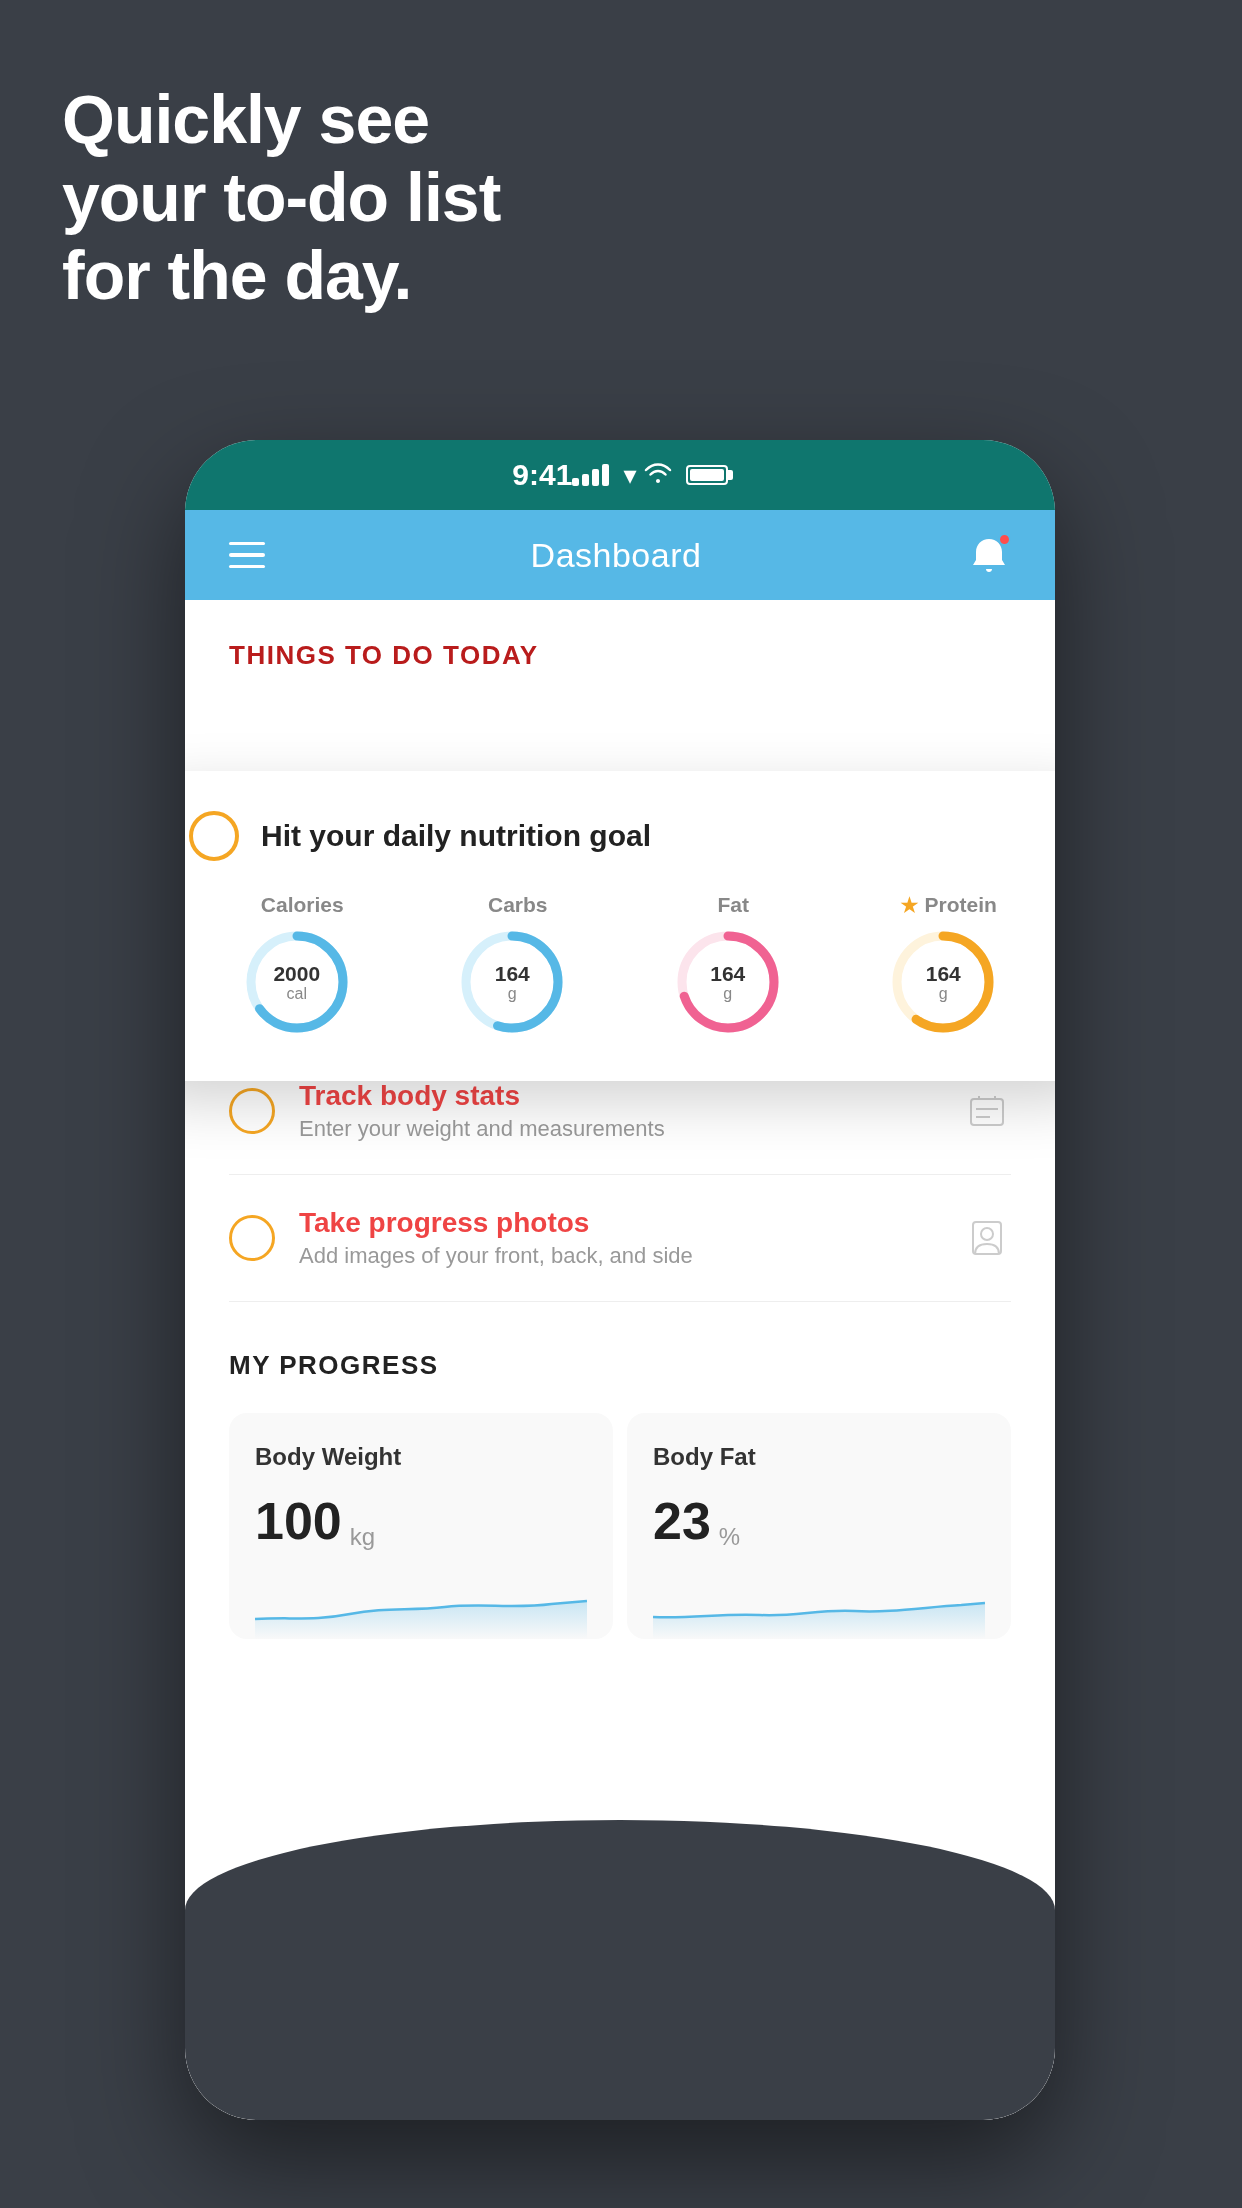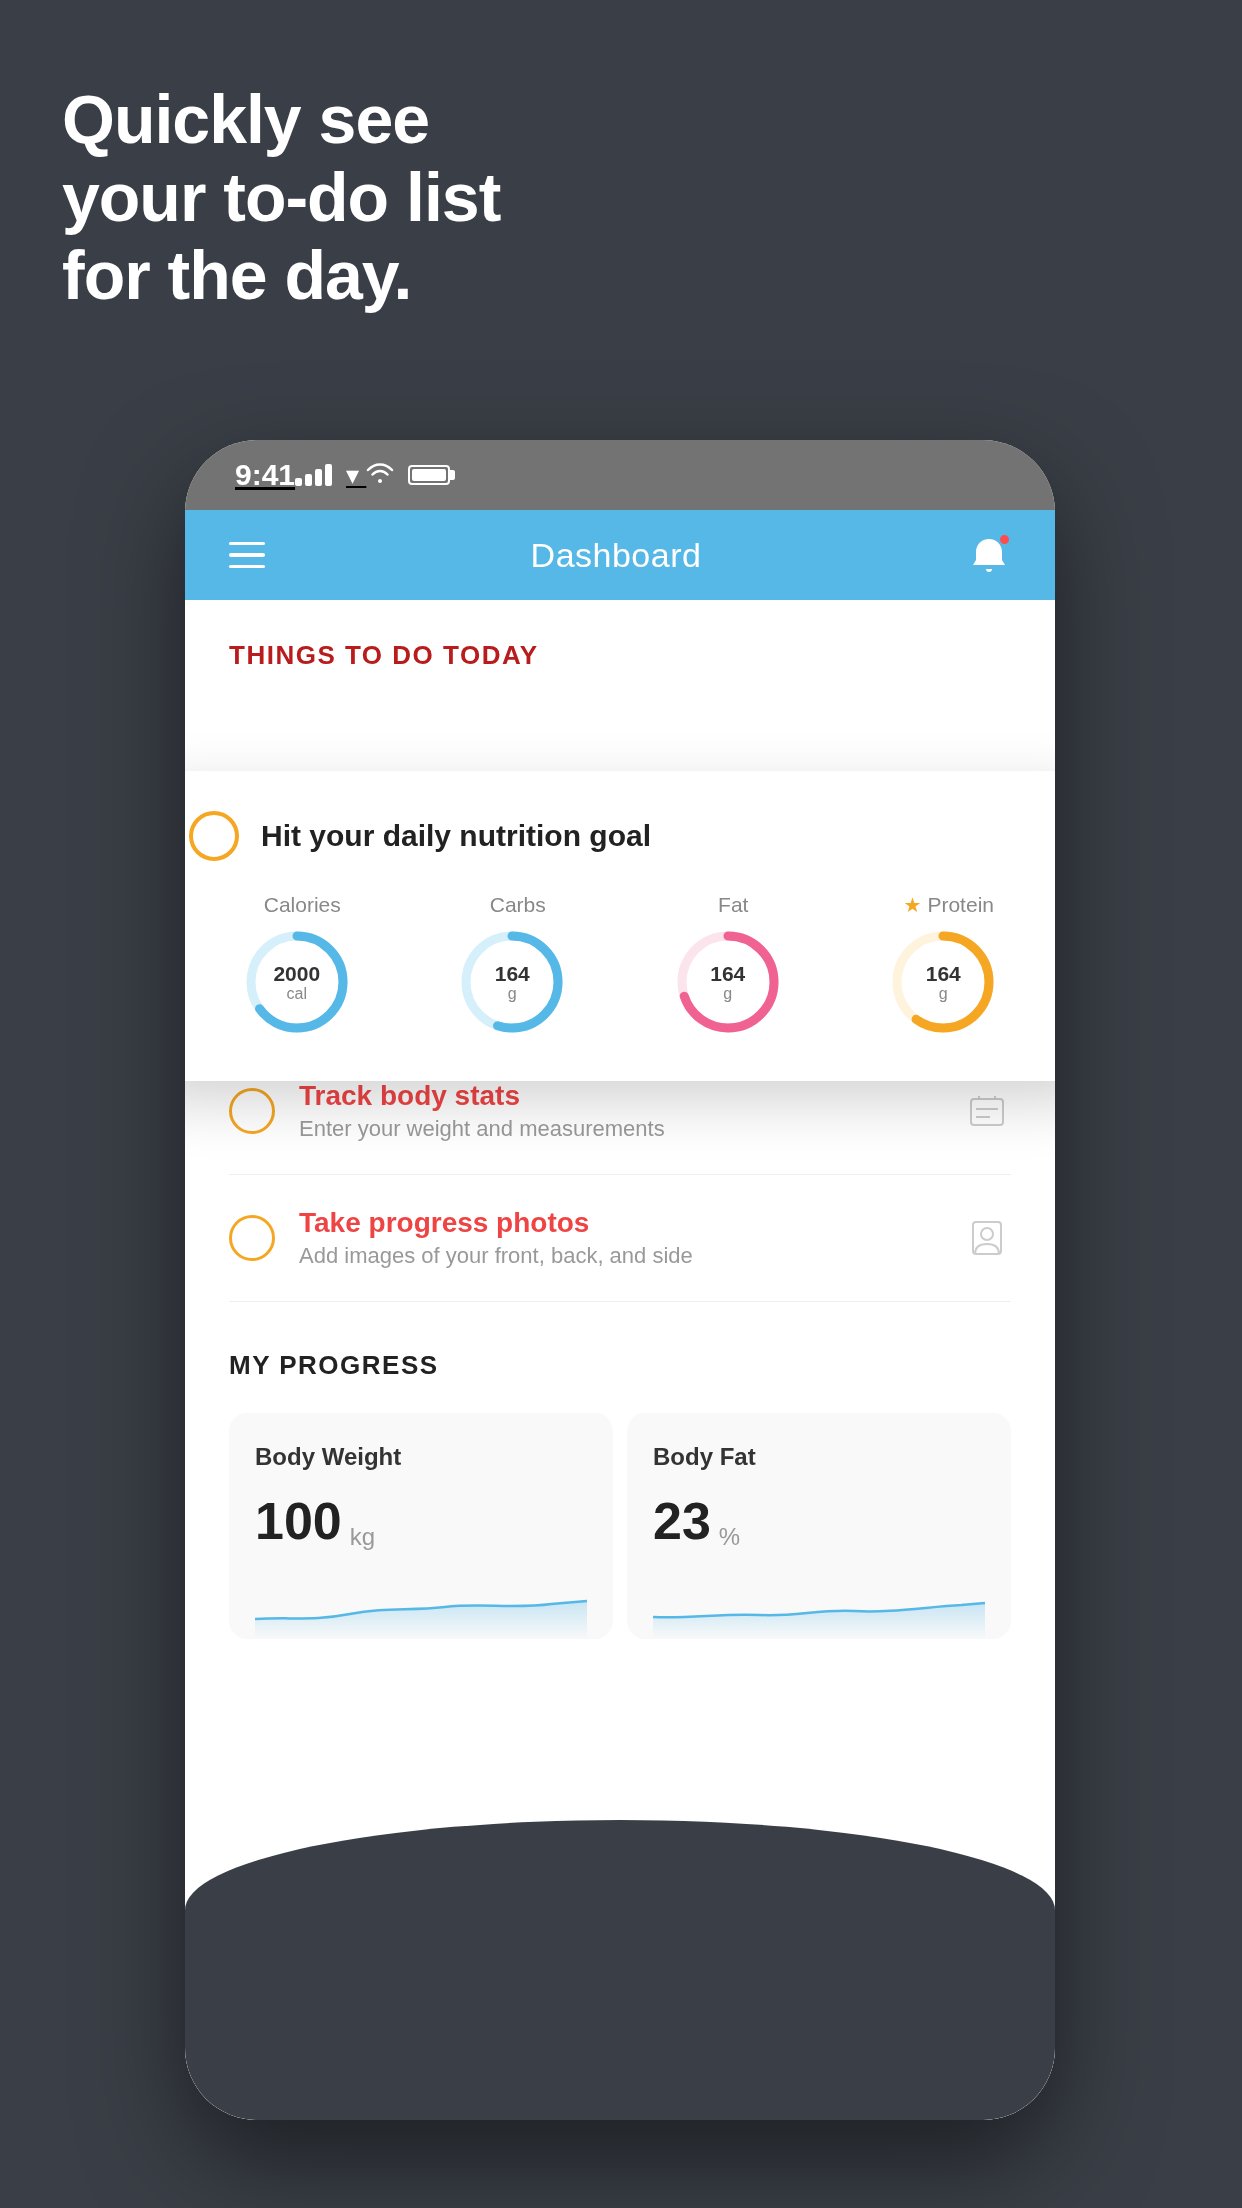--- a/index.html
+++ b/index.html
@@ -32,27 +32,26 @@
       width: 870px;
       height: 1680px;
       background: #f4f4f6;
       border-radius: 72px;
       overflow: hidden;
       box-shadow: 0 40px 100px rgba(0,0,0,0.5);
     }
 
     
     .status-bar {
-      background: #737373;
+      background: #0f766e;
       height: 70px;
       display: flex;
       align-items: center;
-      justify-content: flex-start;
+      justify-content: center;
       padding: 0 50px;
-      text-decoration: underline;
     }
     .status-time {
       color: #fff;
       font-size: 30px;
       font-weight: 600;
     }
     .status-icons {
       display: flex;
       align-items: center;
       gap: 14px;
@@ -191,21 +190,21 @@
     }
     .macro-item {
       display: flex;
       flex-direction: column;
       align-items: center;
       gap: 10px;
     }
     .macro-label {
       font-size: 21px;
       color: #888;
-      font-weight: 400;
+      font-weight: 700;
       margin-left: 11px;
     }
     .macro-label.starred {
       display: flex;
       align-items: center;
       gap: 6px;
     }
     .star-icon { color: #f5a623; font-size: 20px; }
     .macro-ring {
       width: 110px;

